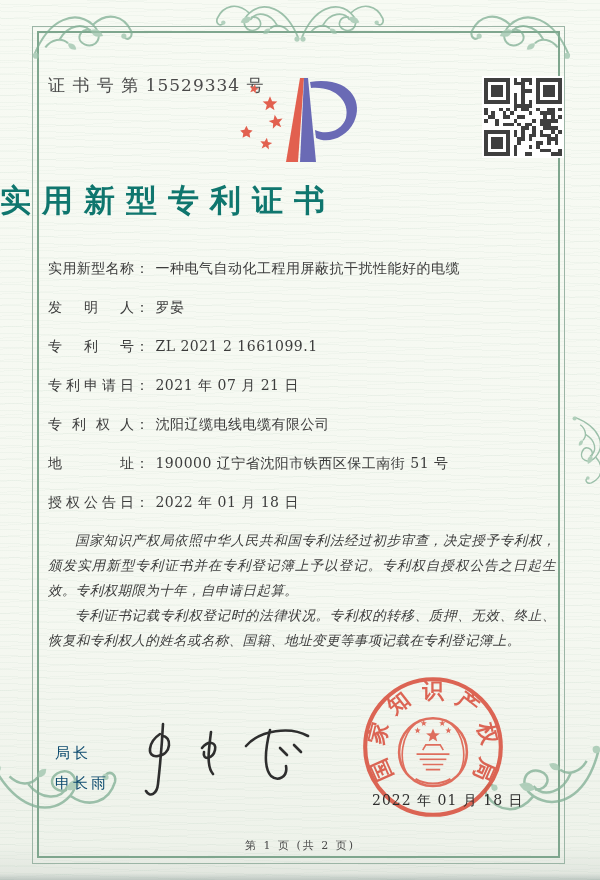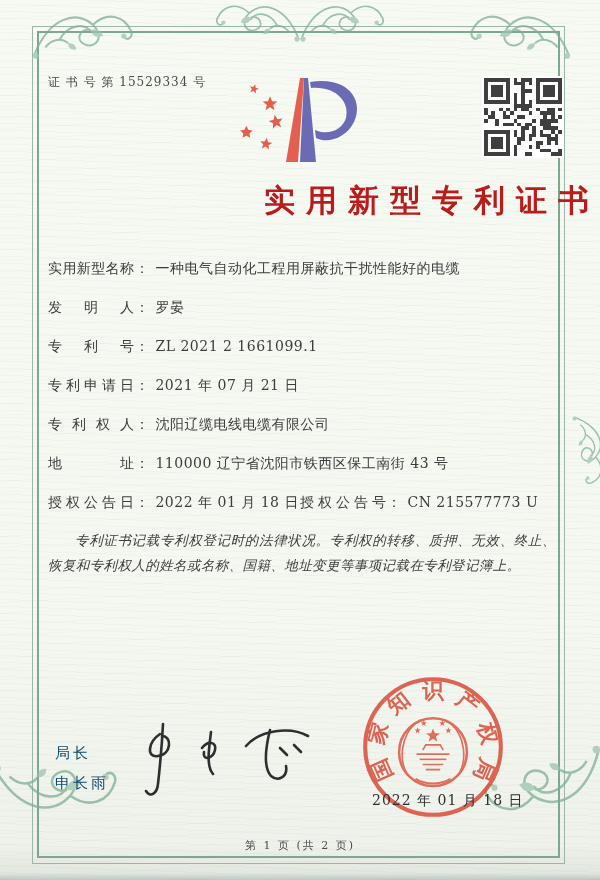--- a/index.html
+++ b/index.html
@@ -14,28 +14,28 @@
     background:
       repeating-linear-gradient(2deg, rgba(140,178,155,.07) 0 1px, transparent 1px 7px),
       repeating-linear-gradient(-3deg, rgba(140,178,155,.05) 0 1px, transparent 1px 11px);
   }
   .frame-outer{position:absolute;top:26px;left:32px;right:35px;bottom:16px;
     border:1px solid #9cb5a6;pointer-events:none;}
   .frame-inner{position:absolute;top:31px;left:37px;right:40px;bottom:22px;
     border:2px solid #7fa68e;pointer-events:none;}
   .ornament{position:absolute;opacity:.75;pointer-events:none;}
 
-  .cert-no{position:absolute;left:48px;top:74px;font-size:12px;letter-spacing:1px;color:#4a4a4a;}
+  .cert-no{position:absolute;left:48px;top:74px;font-size:17px;letter-spacing:1px;color:#4a4a4a;}
 
   .logo{position:absolute;left:232px;top:74px;width:145px;height:92px;}
   .qr{position:absolute;right:36px;top:76px;width:78px;height:78px;background:#fff;padding:2px;}
   .qr svg{width:100%;height:100%;display:block;shape-rendering:crispEdges;}
 
-  .title{position:absolute;top:180px;left:0;right:0;text-align:right;
-    font-size:31px;font-weight:700;letter-spacing:11px;color:#b91c1c;}
+  .title{position:absolute;top:180px;left:0;right:0;text-align:left;
+    font-size:31px;font-weight:700;letter-spacing:11px;color:#0f766e;}
 
   .fields{position:absolute;top:258px;left:48px;right:40px;font-size:14px;color:#3c3c3c;}
   .frow{position:relative;margin-bottom:18px;line-height:21px;white-space:nowrap;}
   .frow.first{}
   .flabel{display:inline-block;width:86px;text-align:justify;text-align-last:justify;
     vertical-align:top;letter-spacing:0;}
   .fcolon{display:inline-block;margin:0 2px 0 1px;}
   .fvalue{letter-spacing:.5px;}
   .pair2{position:absolute;left:252px;top:0;}
 
@@ -142,33 +142,30 @@
   <div class="frow">
     <span class="flabel">专利申请日</span><span class="fcolon">：</span>
     <span class="fvalue">2021 年 07 月 21 日</span>
   </div>
   <div class="frow">
     <span class="flabel">专利权人</span><span class="fcolon">：</span>
     <span class="fvalue">沈阳辽缆电线电缆有限公司</span>
   </div>
   <div class="frow">
     <span class="flabel">地址</span><span class="fcolon">：</span>
-    <span class="fvalue">110000 辽宁省沈阳市铁西区保工南街 43 号</span>
+    <span class="fvalue">190000 辽宁省沈阳市铁西区保工南街 51 号</span>
   </div>
   <div class="frow">
     <span class="flabel">授权公告日</span><span class="fcolon">：</span>
     <span class="fvalue">2022 年 01 月 18 日</span>
-    <span class="pair2">
-      <span class="flabel">授权公告号</span><span class="fcolon">：</span>
-      <span class="fvalue">CN 215577773 U</span>
-    </span>
   </div>
 </div>
 
 <div class="paragraphs">
+  <p>国家知识产权局依照中华人民共和国专利法经过初步审查，决定授予专利权，颁发实用新型专利证书并在专利登记簿上予以登记。专利权自授权公告之日起生效。专利权期限为十年，自申请日起算。</p>
   <p>专利证书记载专利权登记时的法律状况。专利权的转移、质押、无效、终止、恢复和专利权人的姓名或名称、国籍、地址变更等事项记载在专利登记簿上。</p>
 </div>
 
 <div class="signer">
   <div>局长</div>
   <div>申长雨</div>
 </div>
 
 <svg class="sig-svg" viewBox="0 0 220 100" fill="none" stroke="#2e2e2e" stroke-width="2.6" stroke-linecap="round">
   <path d="M42 16 C 30 24, 28 40, 40 38 C 54 36, 54 18, 44 18"></path>

